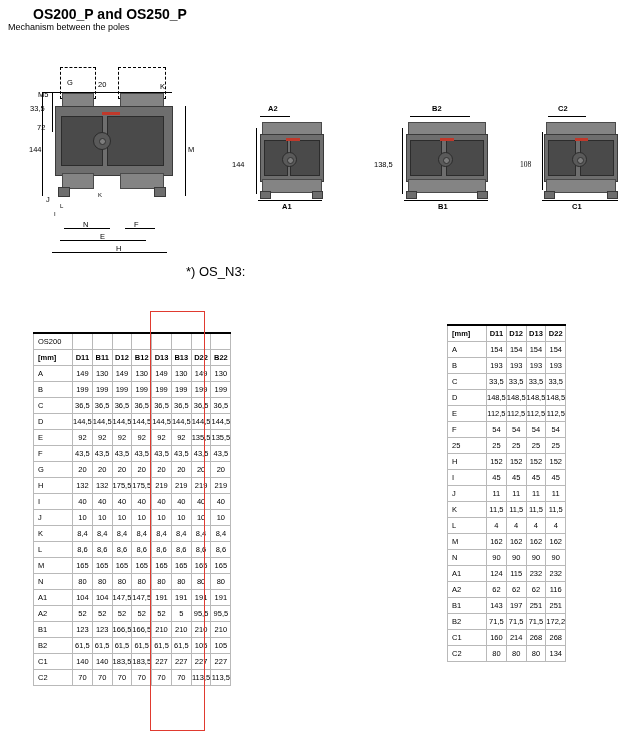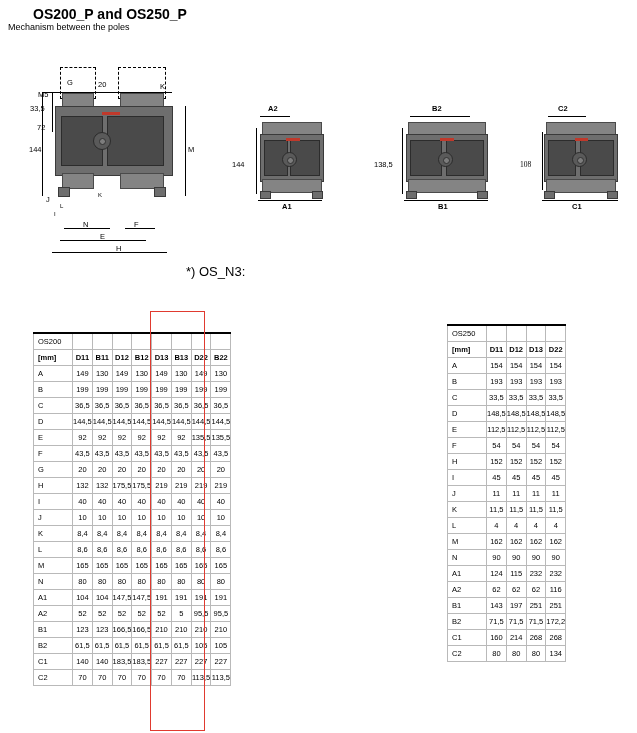--- a/index.html
+++ b/index.html
@@ -426,27 +426,20 @@
     </tbody>
   </table>
 </div>
 
 <div class="tblwrap" style="left:447px;top:321px;">
   <table>
     <tbody>
       <tr class="toprule">
           <td colspan="5"></td>
         </tr>
-      <tr>
-          <td class="lbl">OS250</td>
-          <td></td>
-          <td></td>
-          <td></td>
-          <td></td>
-        </tr>
       <tr class="hdr">
         <td class="lbl">[mm]</td>
         <td>D11</td>
         <td>D12</td>
         <td>D13</td>
         <td>D22</td>
       </tr>
       <tr>
           <td class="lbl">A</td>
           <td>154</td>
@@ -483,20 +476,27 @@
           <td>112,5</td>
         </tr>
       <tr>
           <td class="lbl">F</td>
           <td>54</td>
           <td>54</td>
           <td>54</td>
           <td>54</td>
         </tr>
       <tr>
+          <td class="lbl">25</td>
+          <td>25</td>
+          <td>25</td>
+          <td>25</td>
+          <td>25</td>
+        </tr>
+      <tr>
           <td class="lbl">H</td>
           <td>152</td>
           <td>152</td>
           <td>152</td>
           <td>152</td>
         </tr>
       <tr>
           <td class="lbl">I</td>
           <td>45</td>
           <td>45</td>

